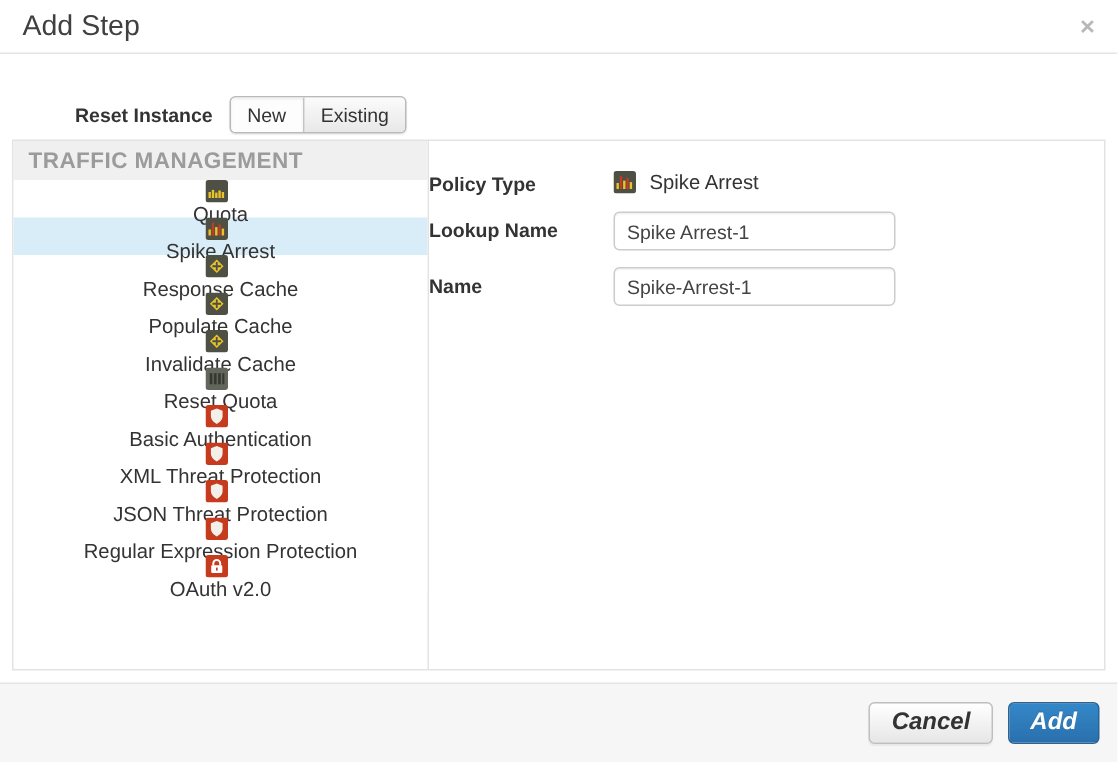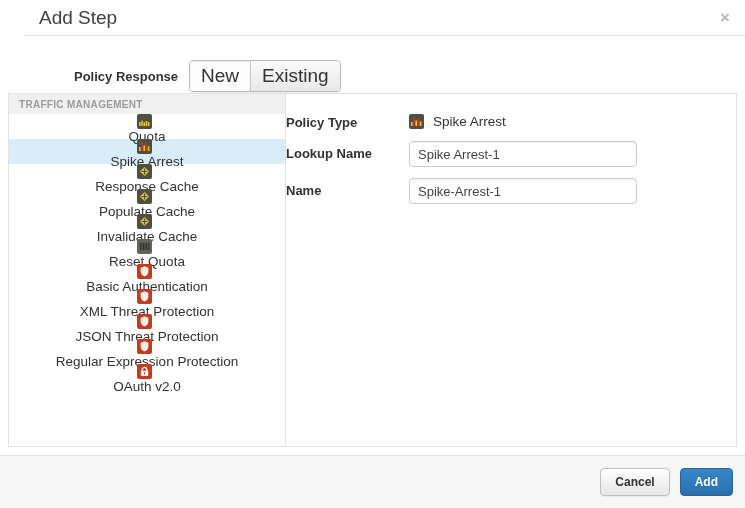--- a/index.html
+++ b/index.html
@@ -4,21 +4,21 @@
 <style>
   * { box-sizing: border-box; margin: 0; padding: 0; }
   html, body { width: 745px; height: 508px; }
   body {
     font-family: "Liberation Sans", sans-serif;
     background: #fff;
     color: #333;
     position: relative;
     overflow: hidden;
   }
-  .dialog { width: 745px; height: 508px; position: relative; background: #fff; padding-left: 24px; }
+  .dialog { width: 745px; height: 508px; position: relative; background: #fff; }
 
   
   .dlg-header {
     height: 36px;
     border-bottom: 1px solid #e5e5e5;
     display: flex; align-items: center;
     padding: 0 15px;
   }
   .dlg-title { font-size: 19px; color: #404040; font-weight: normal; }
   .dlg-close {
@@ -40,21 +40,21 @@
   .btn-group {
     display: inline-flex;
     margin-left: 11px;
     border: 1px solid #b9b9b9;
     border-radius: 4px;
     overflow: hidden;
     box-shadow: 0 1px 1px rgba(0,0,0,.08);
   }
   .btn-seg {
     padding: 4px 11px;
-    font-size: 19px;
+    font-size: 13px;
     color: #333;
     background: linear-gradient(#fbfbfb, #e8e8e8);
     border: none;
     cursor: pointer;
     font-family: inherit;
     text-align: right;
   }
   .btn-seg + .btn-seg { border-left: 1px solid #c4c4c4; }
   .btn-seg.active {
     background: #fdfdfd;
@@ -72,21 +72,21 @@
   }
   .policy-list {
     width: 277px;
     border-right: 1px solid #e3e3e3;
     overflow: hidden;
     flex-shrink: 0;
   }
   .section-header {
     background: #f0f0f0;
     color: #9b9b9b;
-    font-size: 10px;
+    font-size: 15px;
     font-weight: bold;
     letter-spacing: .3px;
     padding: 5px 10px 4px 10px;
   }
   .list-item {
     display: flex; align-items: center;
     height: 25px;
     padding: 0 8px;
     font-size: 13.5px;
     color: #333;
@@ -109,21 +109,21 @@
     font-weight: bold;
     color: #333;
     margin-right: 13px;
     padding-top: 5px;
   }
   .ptype-row .form-label { padding-top: 2px; }
   .ptype-value { display: flex; align-items: center; }
   .ptype-value .p-icon { margin-right: 9px; }
   .ptype-text { font-size: 13.5px; color: #333; }
   .text-input {
-    width: 228px;
+    width: 188px;
     height: 26px;
     padding: 4px 8px;
     border: 1px solid #ccc;
     border-radius: 4px;
     font-size: 13px;
     color: #444;
     font-family: inherit;
     box-shadow: inset 0 1px 1px rgba(0,0,0,.05);
     background: #fff;
   }
@@ -133,26 +133,27 @@
     position: absolute;
     left: 0; right: 0; bottom: 0;
     height: 53px;
     background: #f6f6f6;
     border-top: 1px solid #e5e5e5;
     display: flex; align-items: center; justify-content: flex-end;
     padding: 0 12px;
   }
   .btn {
     font-family: inherit;
-    font-size: 12px;
+    font-size: 16px;
     font-weight: bold;
     padding: 5px 14px;
     border-radius: 4px;
     cursor: pointer;
     line-height: 16px;
+    font-style: italic;
   }
   .btn-cancel {
     color: #333;
     background: linear-gradient(#ffffff, #e6e6e6);
     border: 1px solid #bfbfbf;
     box-shadow: 0 1px 1px rgba(0,0,0,.06);
     margin-right: 10px;
   }
   .btn-add {
     color: #fff;
@@ -165,21 +166,21 @@
 <body>
 
 <div class="dialog">
 
   <div class="dlg-header">
     <span class="dlg-title">Add Step</span>
     <span class="dlg-close">×</span>
   </div>
 
   <div class="policy-instance">
-    <span class="pi-label">Policy Response</span>
+    <span class="pi-label">Reset Instance</span>
     <span class="btn-group">
       <button class="btn-seg active">New</button>
       <button class="btn-seg">Existing</button>
     </span>
   </div>
 
   <div class="main-box">
     <div class="policy-list">
         <div class="section-header">TRAFFIC MANAGEMENT</div>
         <div class="list-item">

